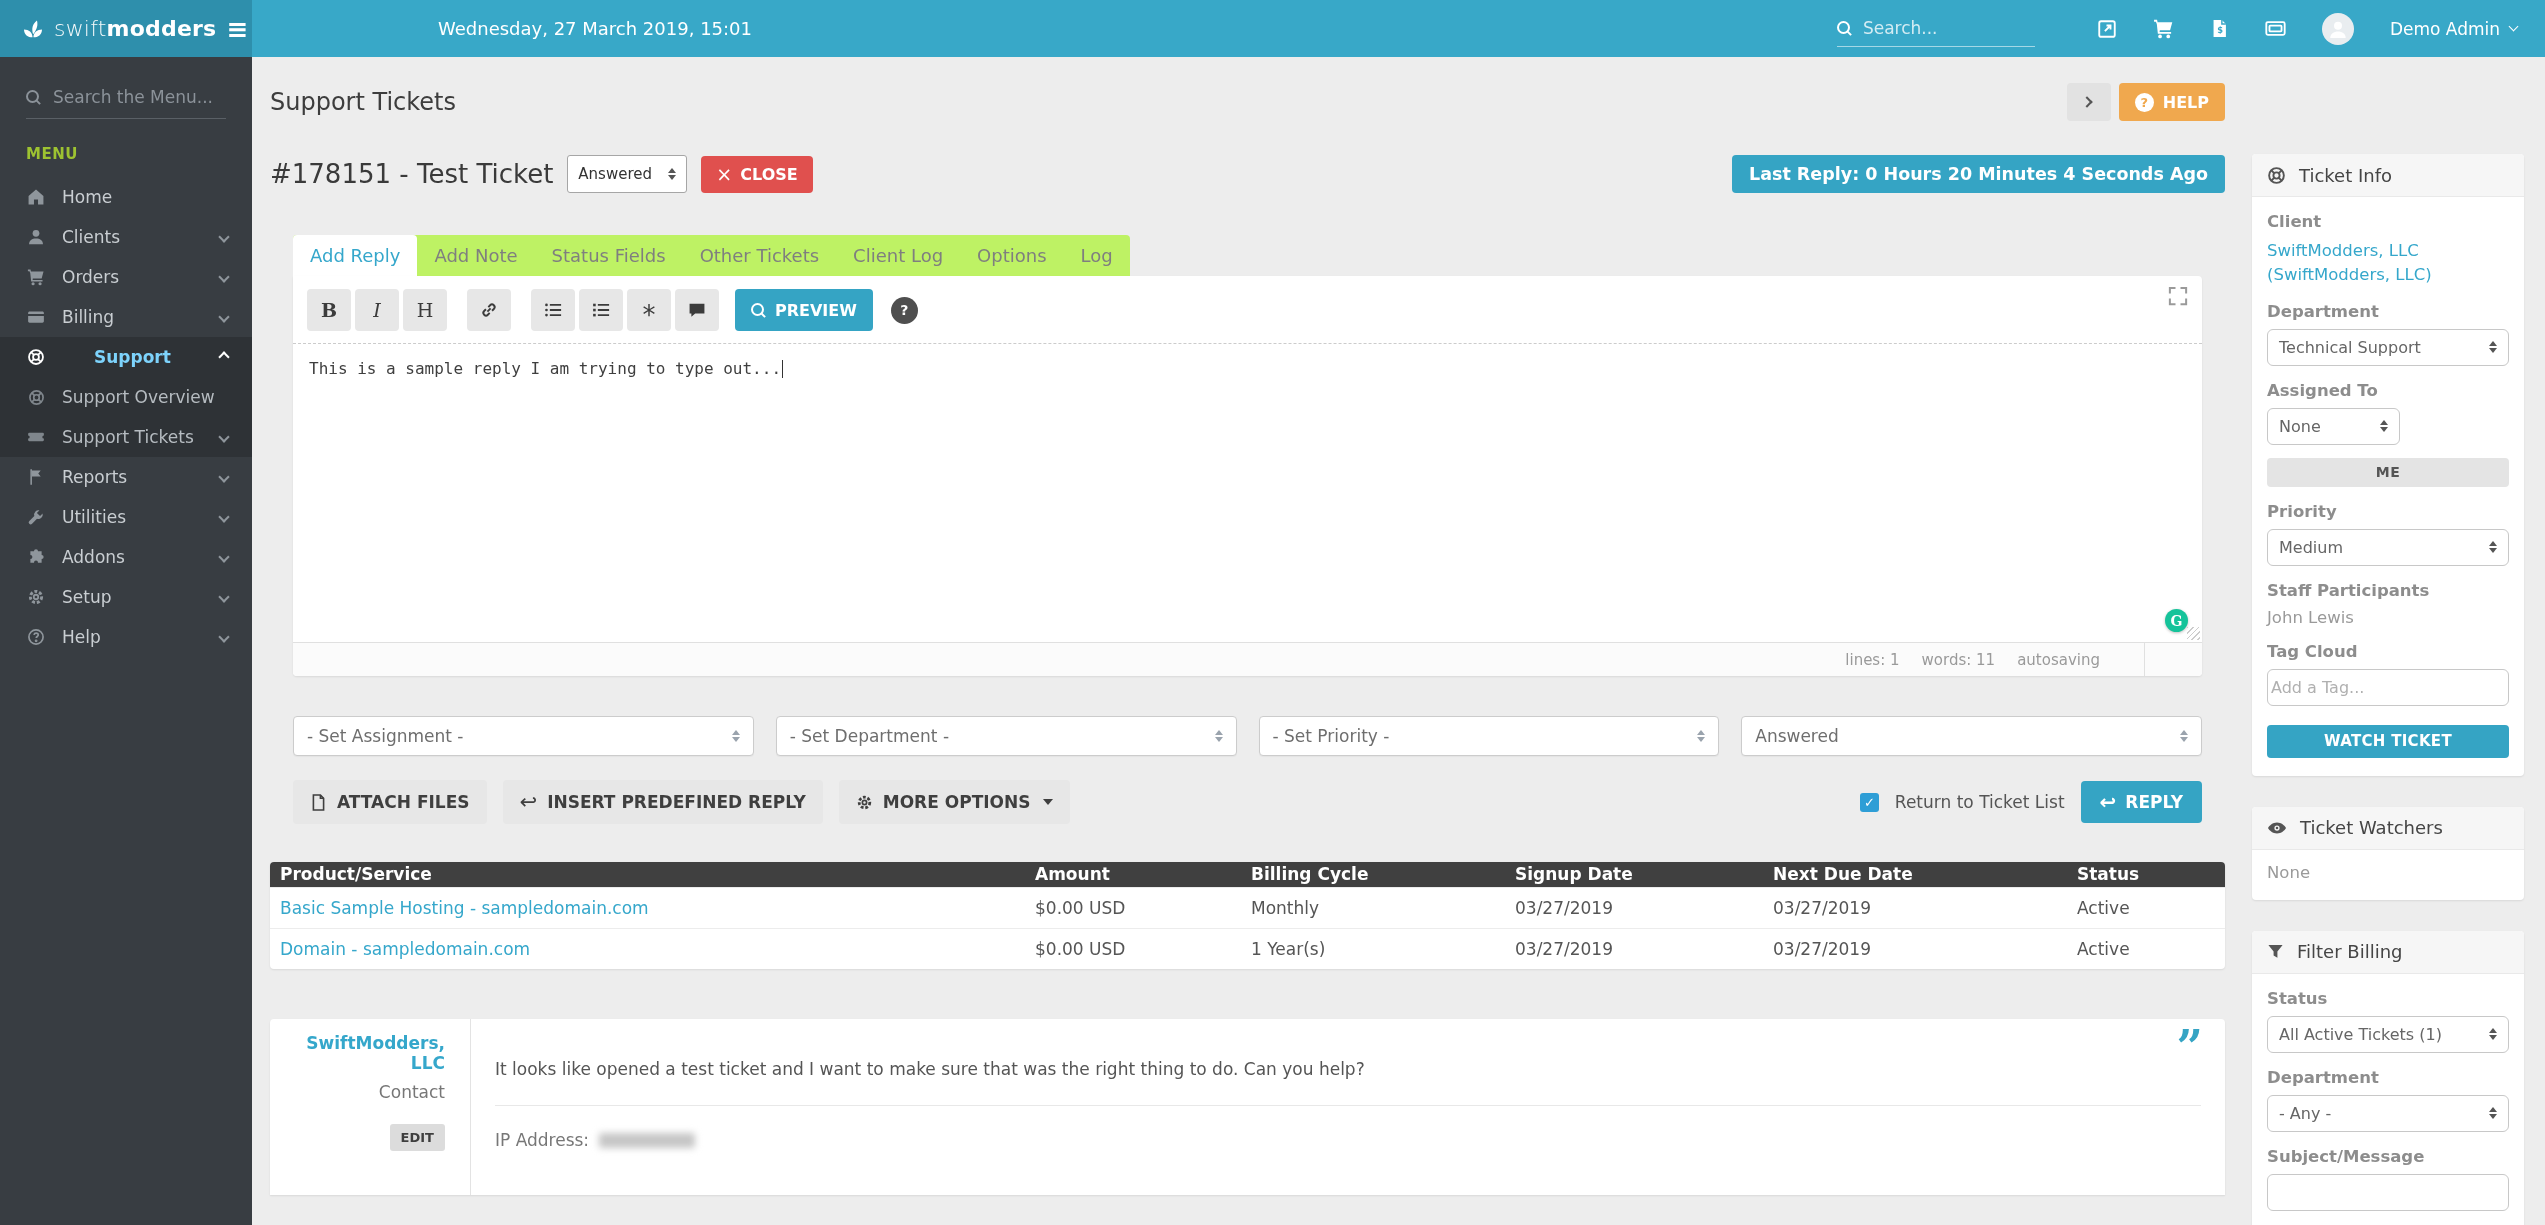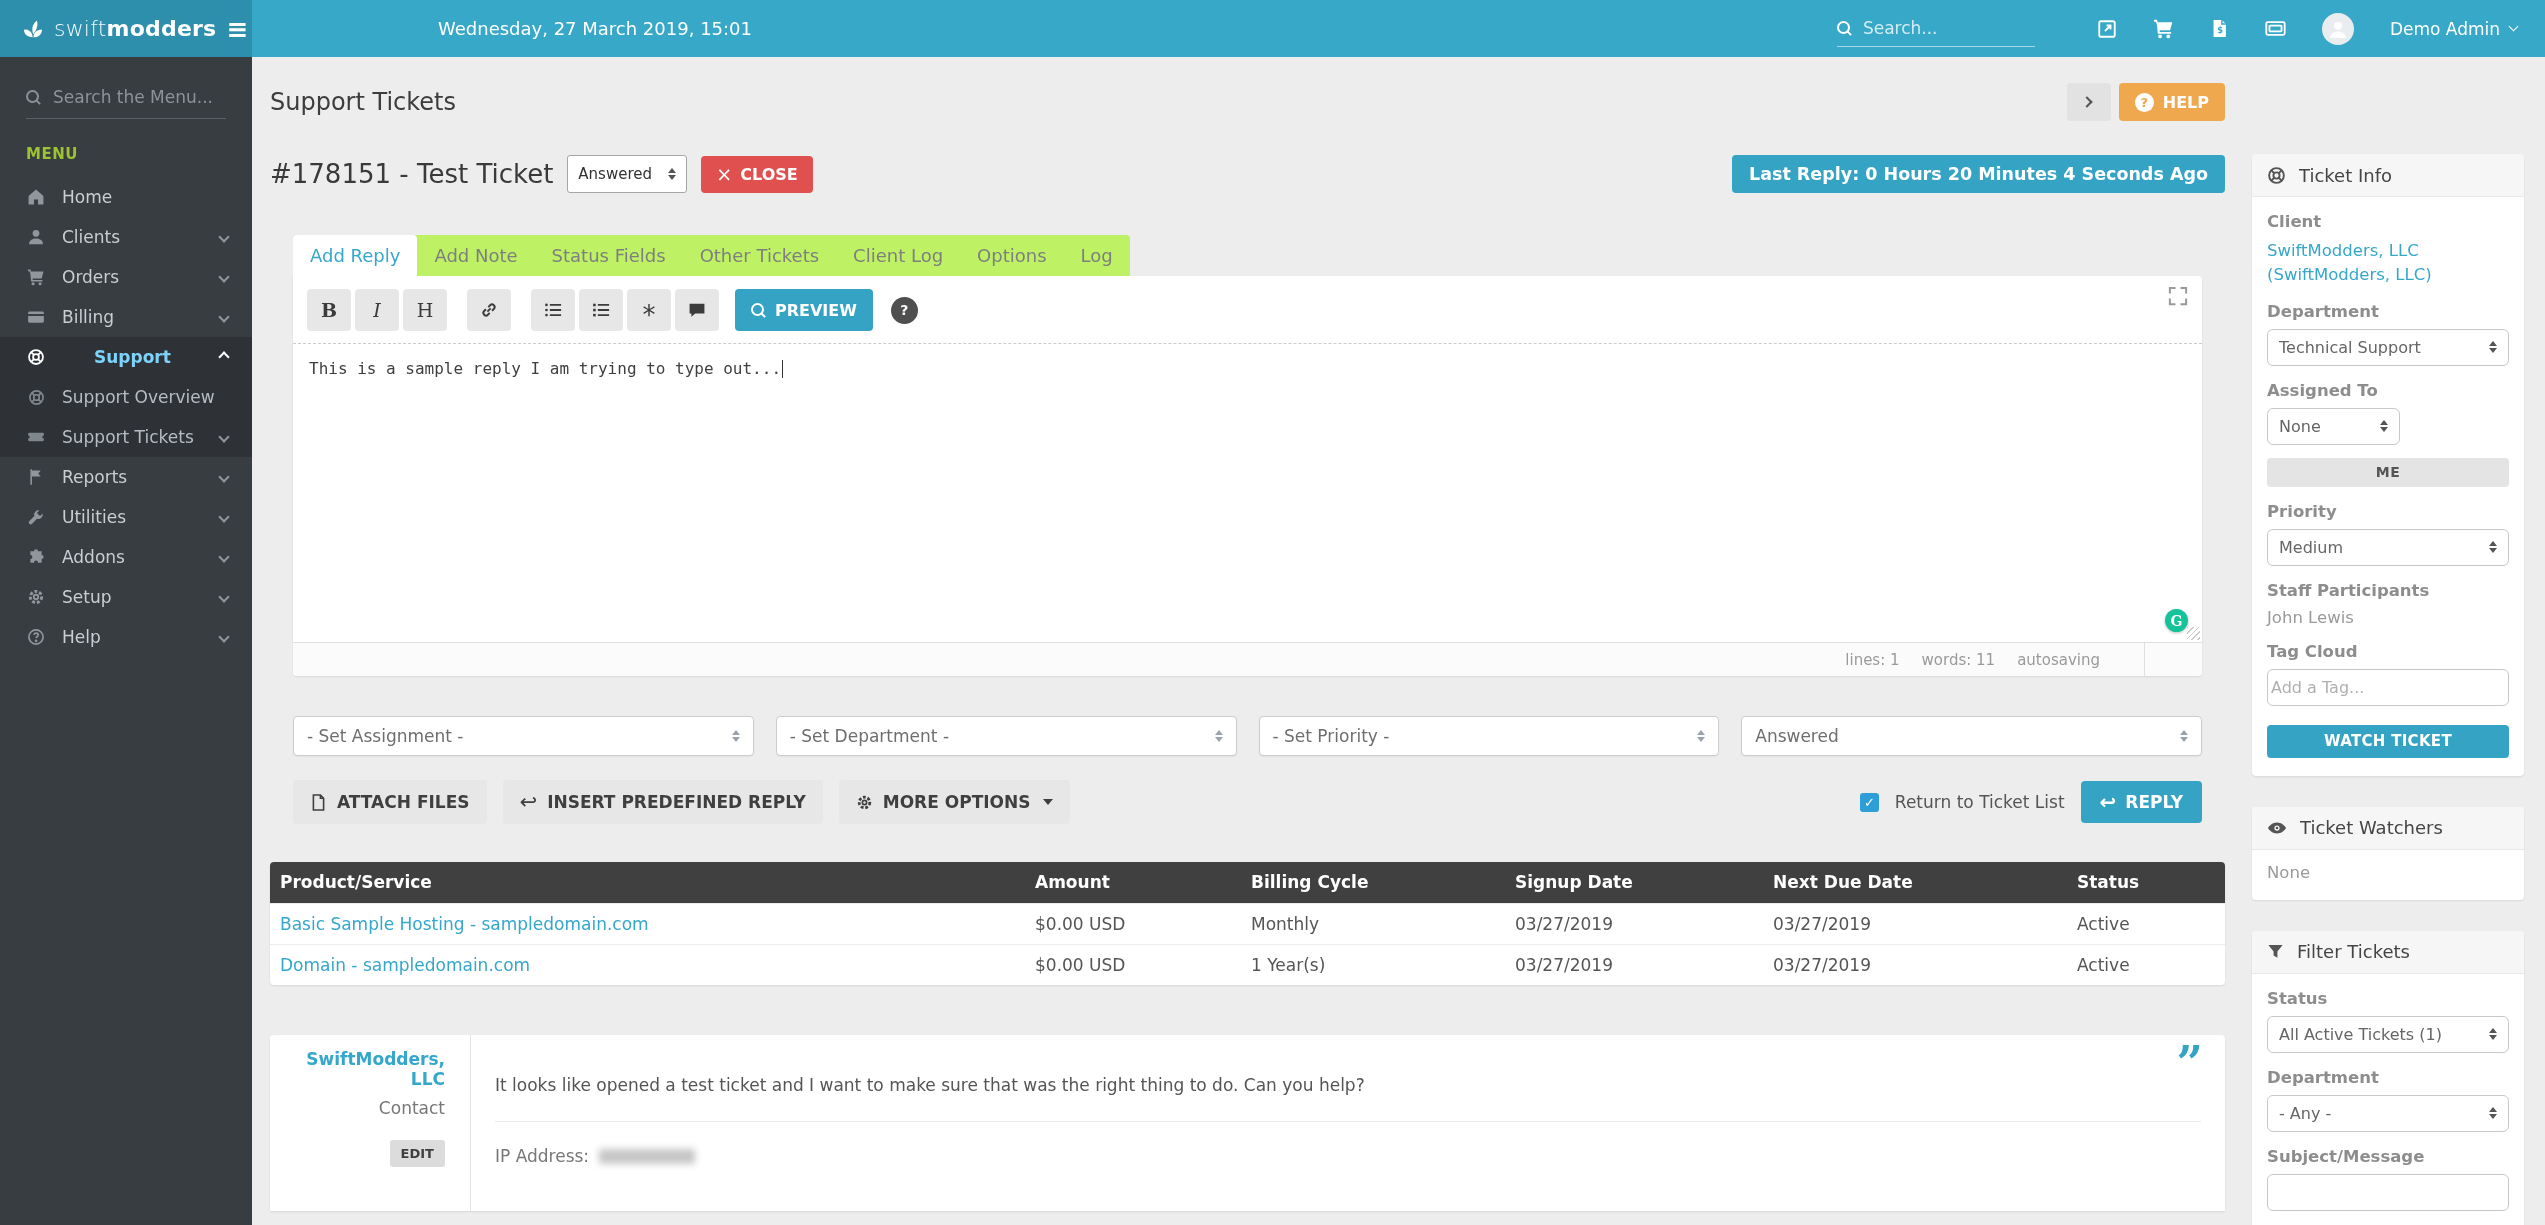--- a/index.html
+++ b/index.html
@@ -93,21 +93,21 @@
   .act-btn { height:44px; background:#e7e7e7; border-radius:4px; display:inline-flex; align-items:center; gap:10px; padding:0 17px; color:#3f3f3f; font-weight:700; font-size:17px; margin-right:16px; cursor:pointer; }
   .act-caret { width:0; height:0; border-left:5px solid transparent; border-right:5px solid transparent; border-top:6px solid #3f3f3f; margin-left:3px; }
   .actions-right { margin-left:auto; display:flex; align-items:center; gap:16px; }
   .checkbox { width:19px; height:19px; background:#2e9ed6; border-radius:3px; color:#fff; font-size:13px; font-weight:700; display:inline-flex; align-items:center; justify-content:center; cursor:pointer; }
   .check-label { font-size:17px; color:#555; cursor:pointer; }
   .reply-btn { height:42px; background:#35a4c4; border-radius:4px; color:#fff; font-weight:700; font-size:17px; display:inline-flex; align-items:center; gap:9px; padding:0 19px; cursor:pointer; }
 
   
   .table-panel { margin-top:38px; background:#fff; border-radius:4px; box-shadow:0 1px 2px rgba(0,0,0,.09); overflow:hidden; }
   table.services { width:100%; border-collapse:collapse; font-size:17px; }
-  table.services thead th { background:#404040; color:#fff; font-weight:700; text-align:left; height:41px; padding:0 10px; }
+  table.services thead th { background:#404040; color:#fff; font-weight:700; text-align:left; height:25px; padding:0 10px; }
   table.services td { height:41px; padding:0 10px; color:#555; border-top:1px solid #ececec; }
   table.services a { color:#35a7cb; text-decoration:none; cursor:pointer; }
   .c1{width:755px;} .c2{width:216px;} .c3{width:264px;} .c4{width:258px;} .c5{width:304px;}
 
   
   .msg-panel { margin-top:50px; background:#fff; border-radius:4px 4px 0 0; box-shadow:0 1px 2px rgba(0,0,0,.09); display:flex; height:176px; overflow:hidden; }
   .msg-left { width:201px; flex:0 0 201px; border-right:1px solid #e3e3e3; text-align:right; padding:14px 25px 0 10px; }
   .msg-author { color:#35a7cb; font-weight:700; font-size:17px; cursor:pointer; }
   .msg-role { color:#777; font-size:17px; margin-top:9px; }
   .edit-btn { display:inline-flex; background:#dcdcdc; border-radius:3px; color:#3f3f3f; font-weight:700; font-size:13px; padding:6px 11px; margin-top:22px; cursor:pointer; }
@@ -627,21 +627,21 @@
           </div>
         </div>
 
         <div class="panel">
           <div class="panel-h">
             <span class="pic">
                 <svg class="ic" width="17" height="17" viewBox="0 0 16 16" fill="currentColor">
                   <path d="M1.3 1.8h13.4L9.8 8.1v5.8L6.2 11.7V8.1Z"></path>
                 </svg>
               </span>
-            <span>Filter Tickets</span>
+            <span>Filter Billing</span>
           </div>
           <div class="panel-b">
             <div class="flabel first">Status</div>
             <div class="fselect">
               <span>All Active Tickets (1)</span>
               <span class="caret2 dark">
                   <i class="u"></i>
                   <i class="d"></i>
                 </span>
             </div>

